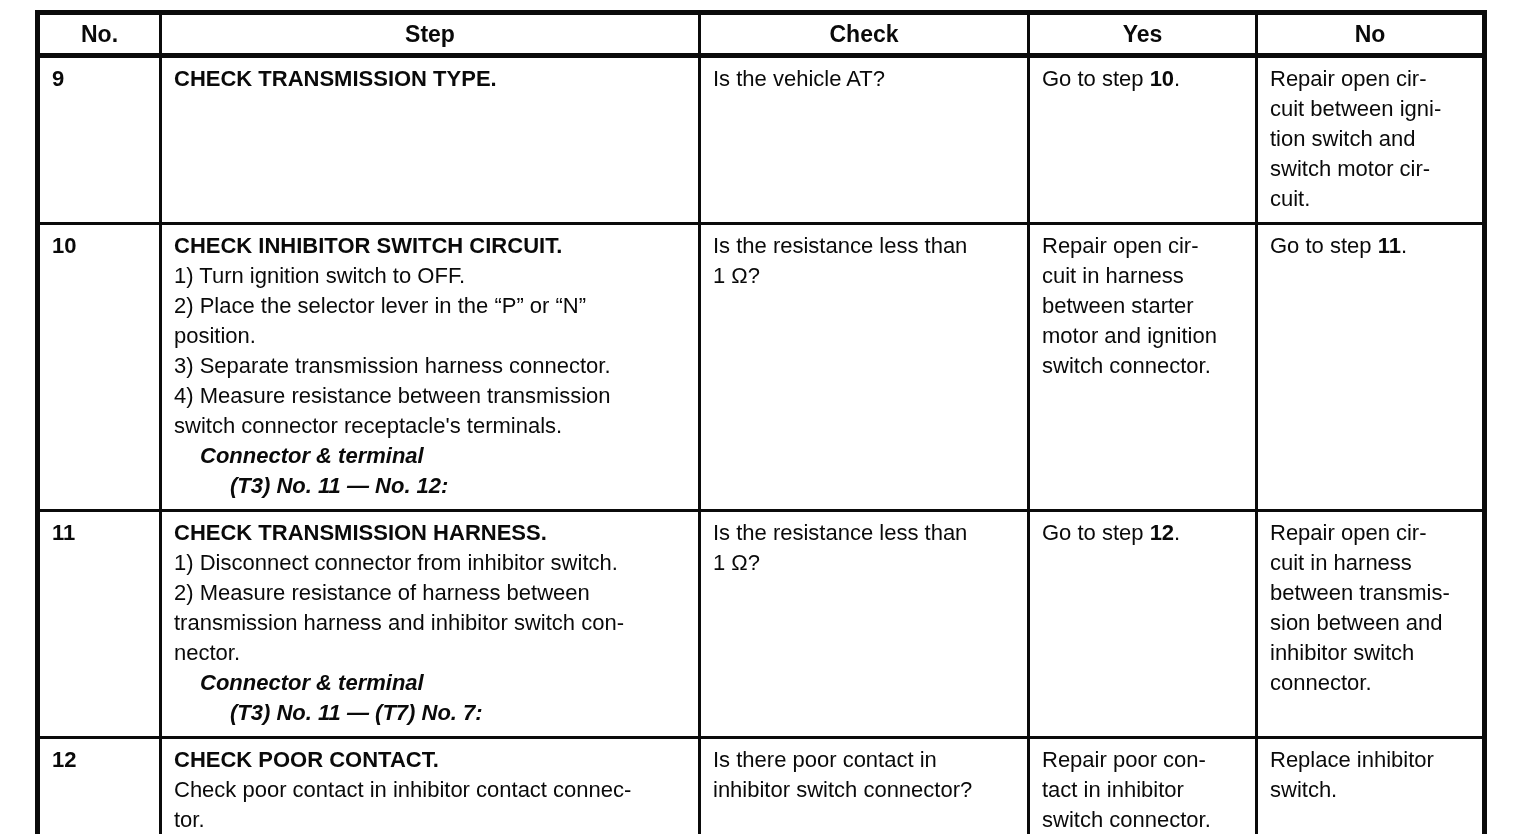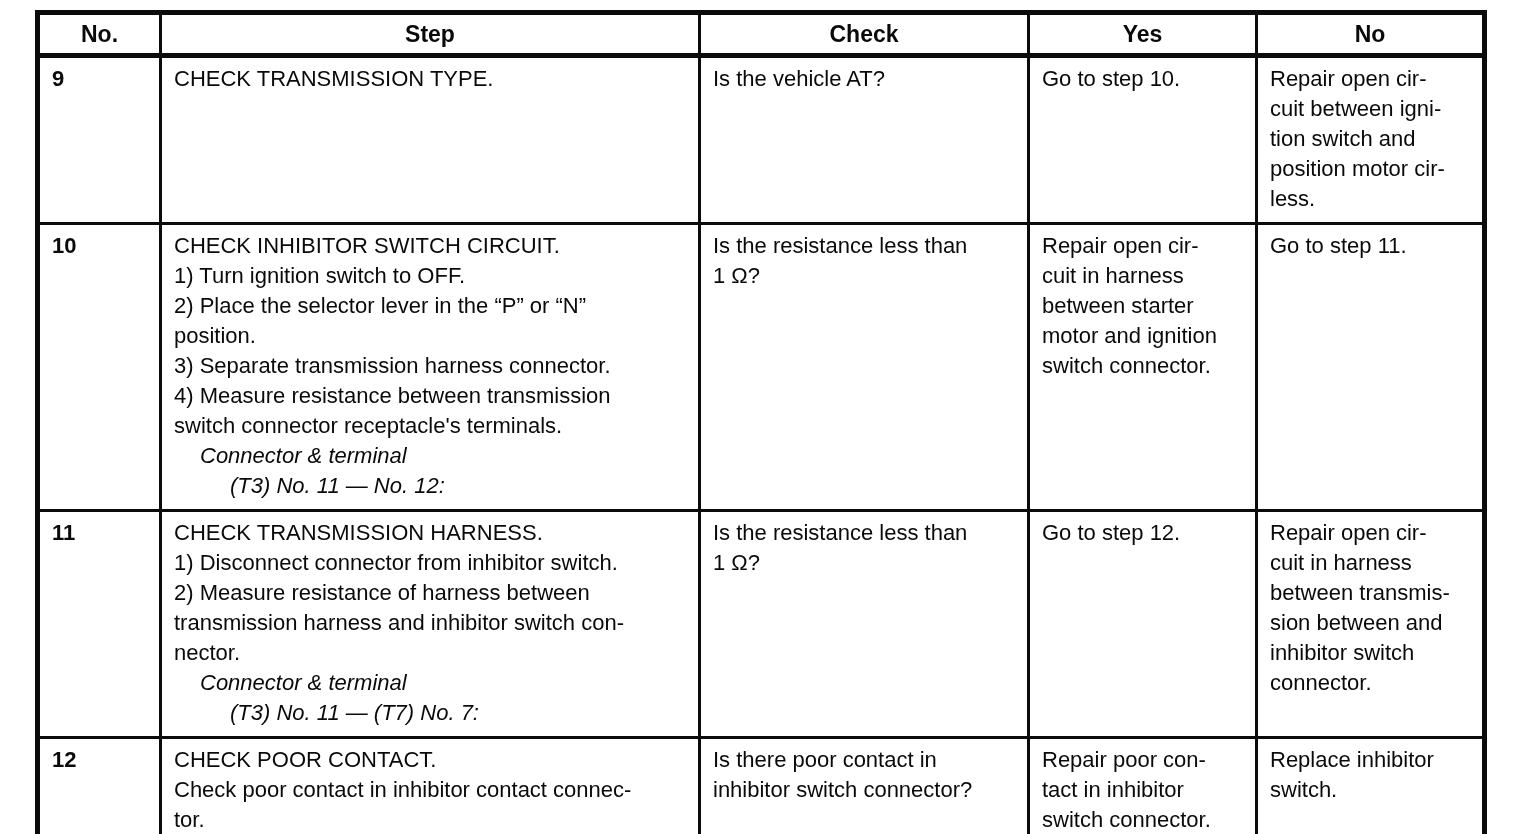--- a/index.html
+++ b/index.html
@@ -40,21 +40,21 @@
     height: 26px;
     text-align: center;
     vertical-align: middle;
     font-weight: bold;
     font-size: 23px;
     padding: 4px 6px;
     border-bottom: 5px solid #0b0b0b;
   }
   td.col-num { font-weight: bold; }
   .ln { white-space: nowrap; }
-  .b  { font-weight: normal; }
+  .b  { font-weight: bold; }
   .i  { font-style: italic; }
   .ind1 { padding-left: 26px; }
   .ind2 { padding-left: 56px; }
   tr.r9  { height: 156px; }
   tr.r10 { height: 282px; }
   tr.r11 { height: 218px; }
   tr.r12 { height: 98px;  }
 </style>
 </head>
 <body>
@@ -86,22 +86,22 @@
           <td class="col-check">
             <div class="ln"><span>Is the vehicle AT?</span></div>
           </td>
           <td class="col-yes">
             <div class="ln"><span>Go to step </span><span class="b">10</span><span>.</span></div>
           </td>
           <td class="col-no">
             <div class="ln"><span>Repair open cir-</span></div>
             <div class="ln"><span>cuit between igni-</span></div>
             <div class="ln"><span>tion switch and</span></div>
-            <div class="ln"><span>position motor cir-</span></div>
-            <div class="ln"><span>less.</span></div>
+            <div class="ln"><span>switch motor cir-</span></div>
+            <div class="ln"><span>cuit.</span></div>
           </td>
         </tr>
         <tr class="r10">
           <td class="col-num">10</td>
           <td class="col-step">
             <div class="ln"><span class="b">CHECK INHIBITOR SWITCH CIRCUIT.</span></div>
             <div class="ln"><span>1) Turn ignition switch to OFF.</span></div>
             <div class="ln"><span>2) Place the selector lever in the “P” or “N”</span></div>
             <div class="ln"><span>position.</span></div>
             <div class="ln"><span>3) Separate transmission harness connector.</span></div>

